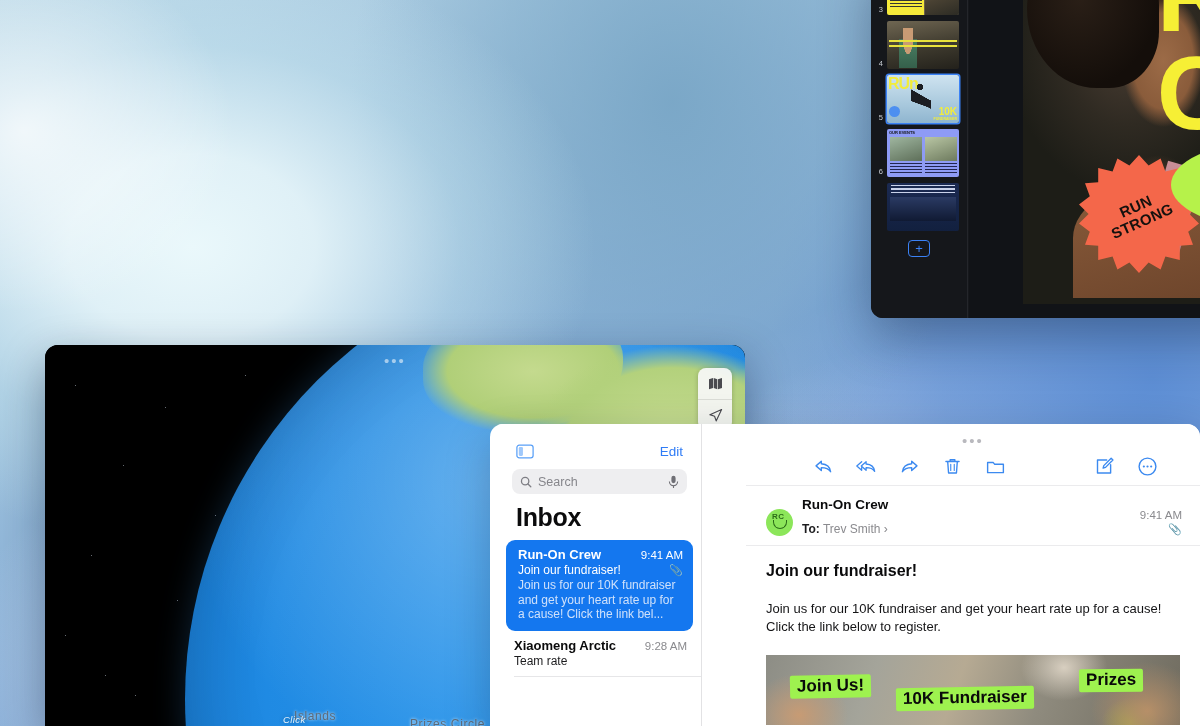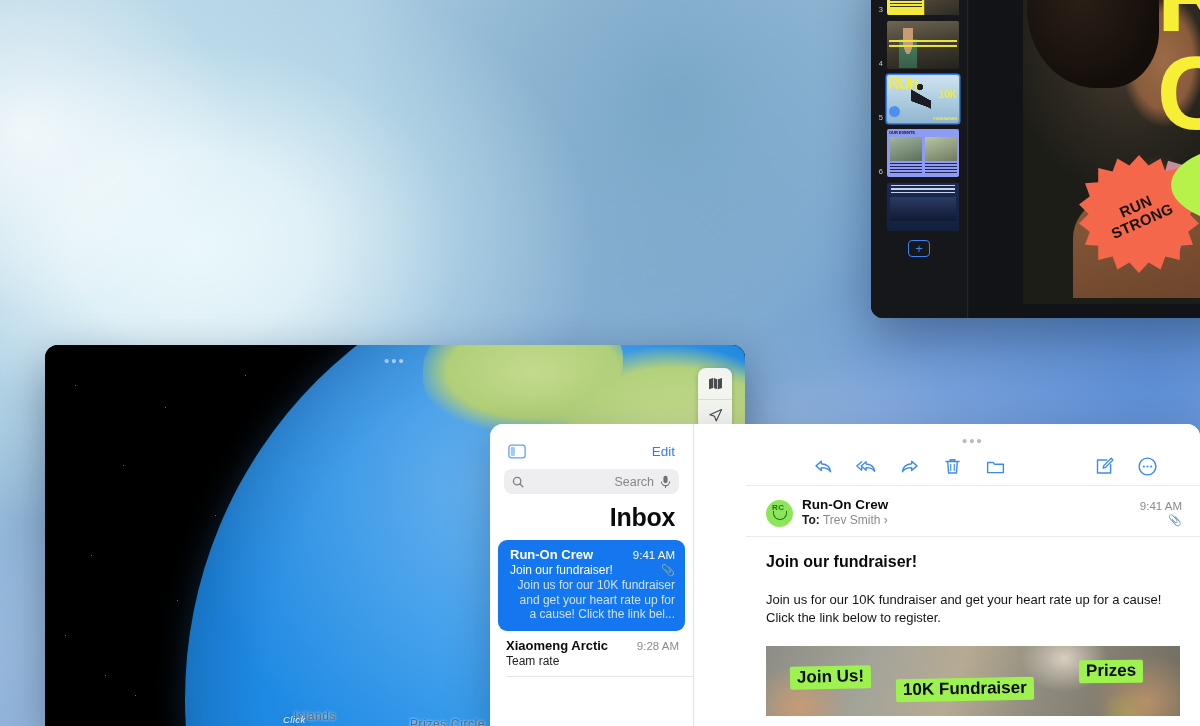--- a/index.html
+++ b/index.html
@@ -70,21 +70,21 @@
   .t4 { background: linear-gradient(170deg,#6f6652,#3e3a2e 55%,#23211b); }
   .t4 .band { position:absolute; left:2px; top:19px; right:2px; height:9px;
     background: repeating-linear-gradient(180deg,#e9e23c 0 2px,transparent 2px 4.5px); }
   .t4 .fig { position:absolute; left:12px; top:7px; width:18px; height:40px;
     background: radial-gradient(ellipse at 50% 20%, #c99b74 40%, transparent 41%),
                 linear-gradient(180deg,transparent 28%,#4a7f63 29%,#35604b); }
   
   .t5 { background: linear-gradient(180deg,#cfe3f0,#a9c9dd 60%,#8fb5cf); }
   .t5 .run { position:absolute; left:1px; top:1px; font-size:16px; font-weight:900;
     color:#f2ed3a; letter-spacing:-1px; line-height:1; font-family:"Liberation Sans",sans-serif; }
-  .t5 .tenk { position:absolute; right:2px; bottom:23px; font-size:10px; font-weight:900; color:#f2ed3a; line-height:1;}
+  .t5 .tenk { position:absolute; right:2px; bottom:6px; font-size:10px; font-weight:900; color:#f2ed3a; line-height:1;}
   .t5 .sub { position:absolute; right:2px; bottom:2px; font-size:3.6px; font-weight:bold; color:#f2ed3a;}
   .t5 .runner { position:absolute; left:24px; top:8px; width:20px; height:36px;
     background:
       radial-gradient(circle 3px at 9px 4px,#1b1d22 98%,transparent),
       linear-gradient(200deg,transparent 40%,#1b1d22 41% 58%,transparent 59%),
       linear-gradient(30deg,transparent 45%,#1b1d22 46% 62%,transparent 63%); }
   .t5 .badge { position:absolute; left:2px; bottom:6px; width:11px; height:11px;
     border-radius:50%; background:#4d8ff0; }
   
   .t6 { background:#8e9bf5; }
@@ -227,22 +227,22 @@
   }
   #map-controls > div + div { border-top: 1px solid rgba(0,0,0,.10); }
 
   
   #mail-window {
     position: absolute; left: 490px; top: 424px; width: 710px; height: 302px;
     background: #fff; border-radius: 13px 13px 0 0; overflow: hidden;
     box-shadow: 0 16px 44px rgba(10,26,52,.28);
   }
   #mail-sidebar-pane {
-    position: absolute; left: 0; top: 0; width: 204px; bottom: 0;
-    background: #fff; border-right: .8px solid #e2e2e4; text-align: right;
+    position: absolute; left: 8px; top: 0; width: 204px; bottom: 0;
+    background: #fff; border-right: .8px solid #e2e2e4;
   }
   #mail-top-row {
     display: flex; align-items: center; justify-content: space-between;
     padding: 20px 18px 0 18px;
   }
   #sidebar-toggle-icon { width: 18px; height: 15px; }
   #edit-button { color: #2f7cf6; font-size: 13.5px; }
   #inbox-title {
     font-size: 25px; font-weight: bold; color: #0b0b0c;
     padding: 9px 18px 0 18px; letter-spacing: -.3px;
@@ -301,21 +301,21 @@
     position: absolute; left: 6px; top: 3px; font-size: 8px; font-weight: bold;
     color: #2b6b18; letter-spacing: .5px;
   }
   #avatar .smile {
     position: absolute; left: 6.5px; top: 11px; width: 14px; height: 9px;
     border: 1.6px solid #2b6b18; border-top: none;
     border-radius: 0 0 14px 14px;
   }
   #msg-header .names { flex: 1; }
   #sender-name { font-size: 13.5px; font-weight: bold; color: #0b0b0c; }
-  #to-line { font-size: 12px; color: #8a8a8e; margin-top: 1px; }
+  #to-line { font-size: 12px; color: #8a8a8e; margin-top: 10px; }
   #to-line b { color: #1c1c1e; }
   #msg-header .right { text-align: right; }
   #msg-time { font-size: 11.5px; color: #8a8a8e; }
   #msg-clip { font-size: 11px; color: #a9a9ae; margin-top: 2px; }
   #msg-body { padding: 16px 20px 0 20px; }
   #body-heading { font-size: 16px; font-weight: bold; color: #0b0b0c; }
   #body-text { font-size: 13px; color: #141416; line-height: 1.42; margin-top: 20px; }
   #body-banner {
     margin: 18px 0 0 0; height: 70px; position: relative; overflow: hidden;
     background: linear-gradient(110deg,#8d8d85 0%,#a4a49a 26%,#b6aa93 46%,#8f8b7e 66%,#6f6b5f 100%);

